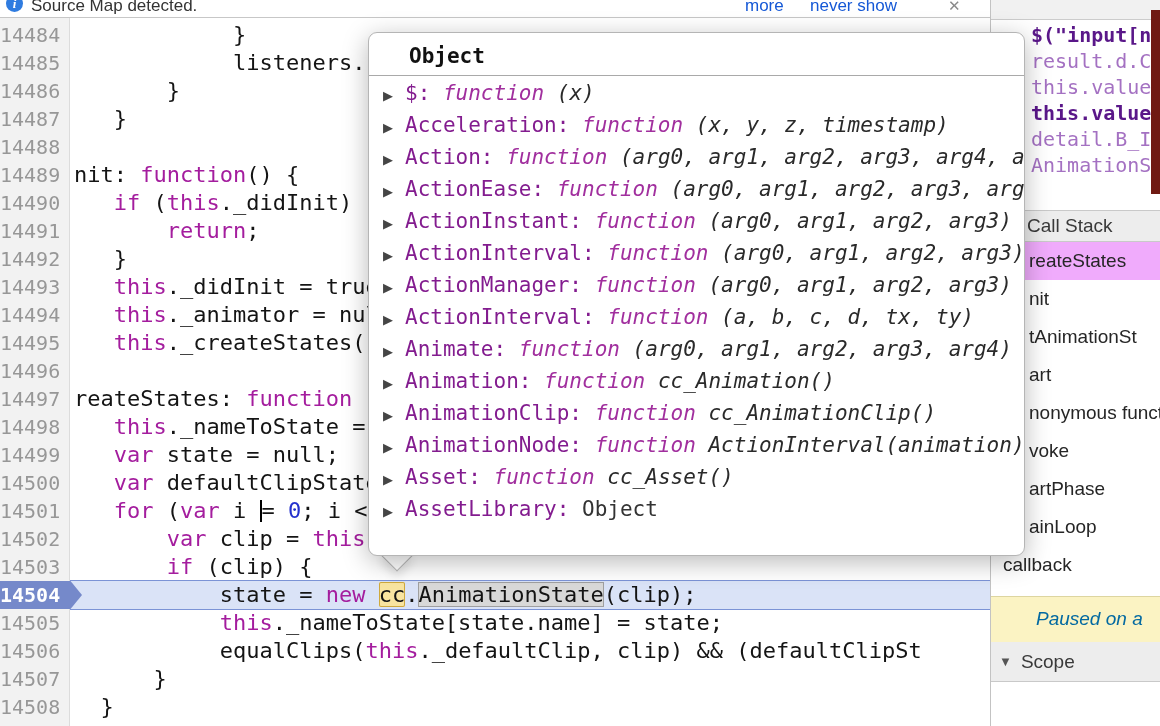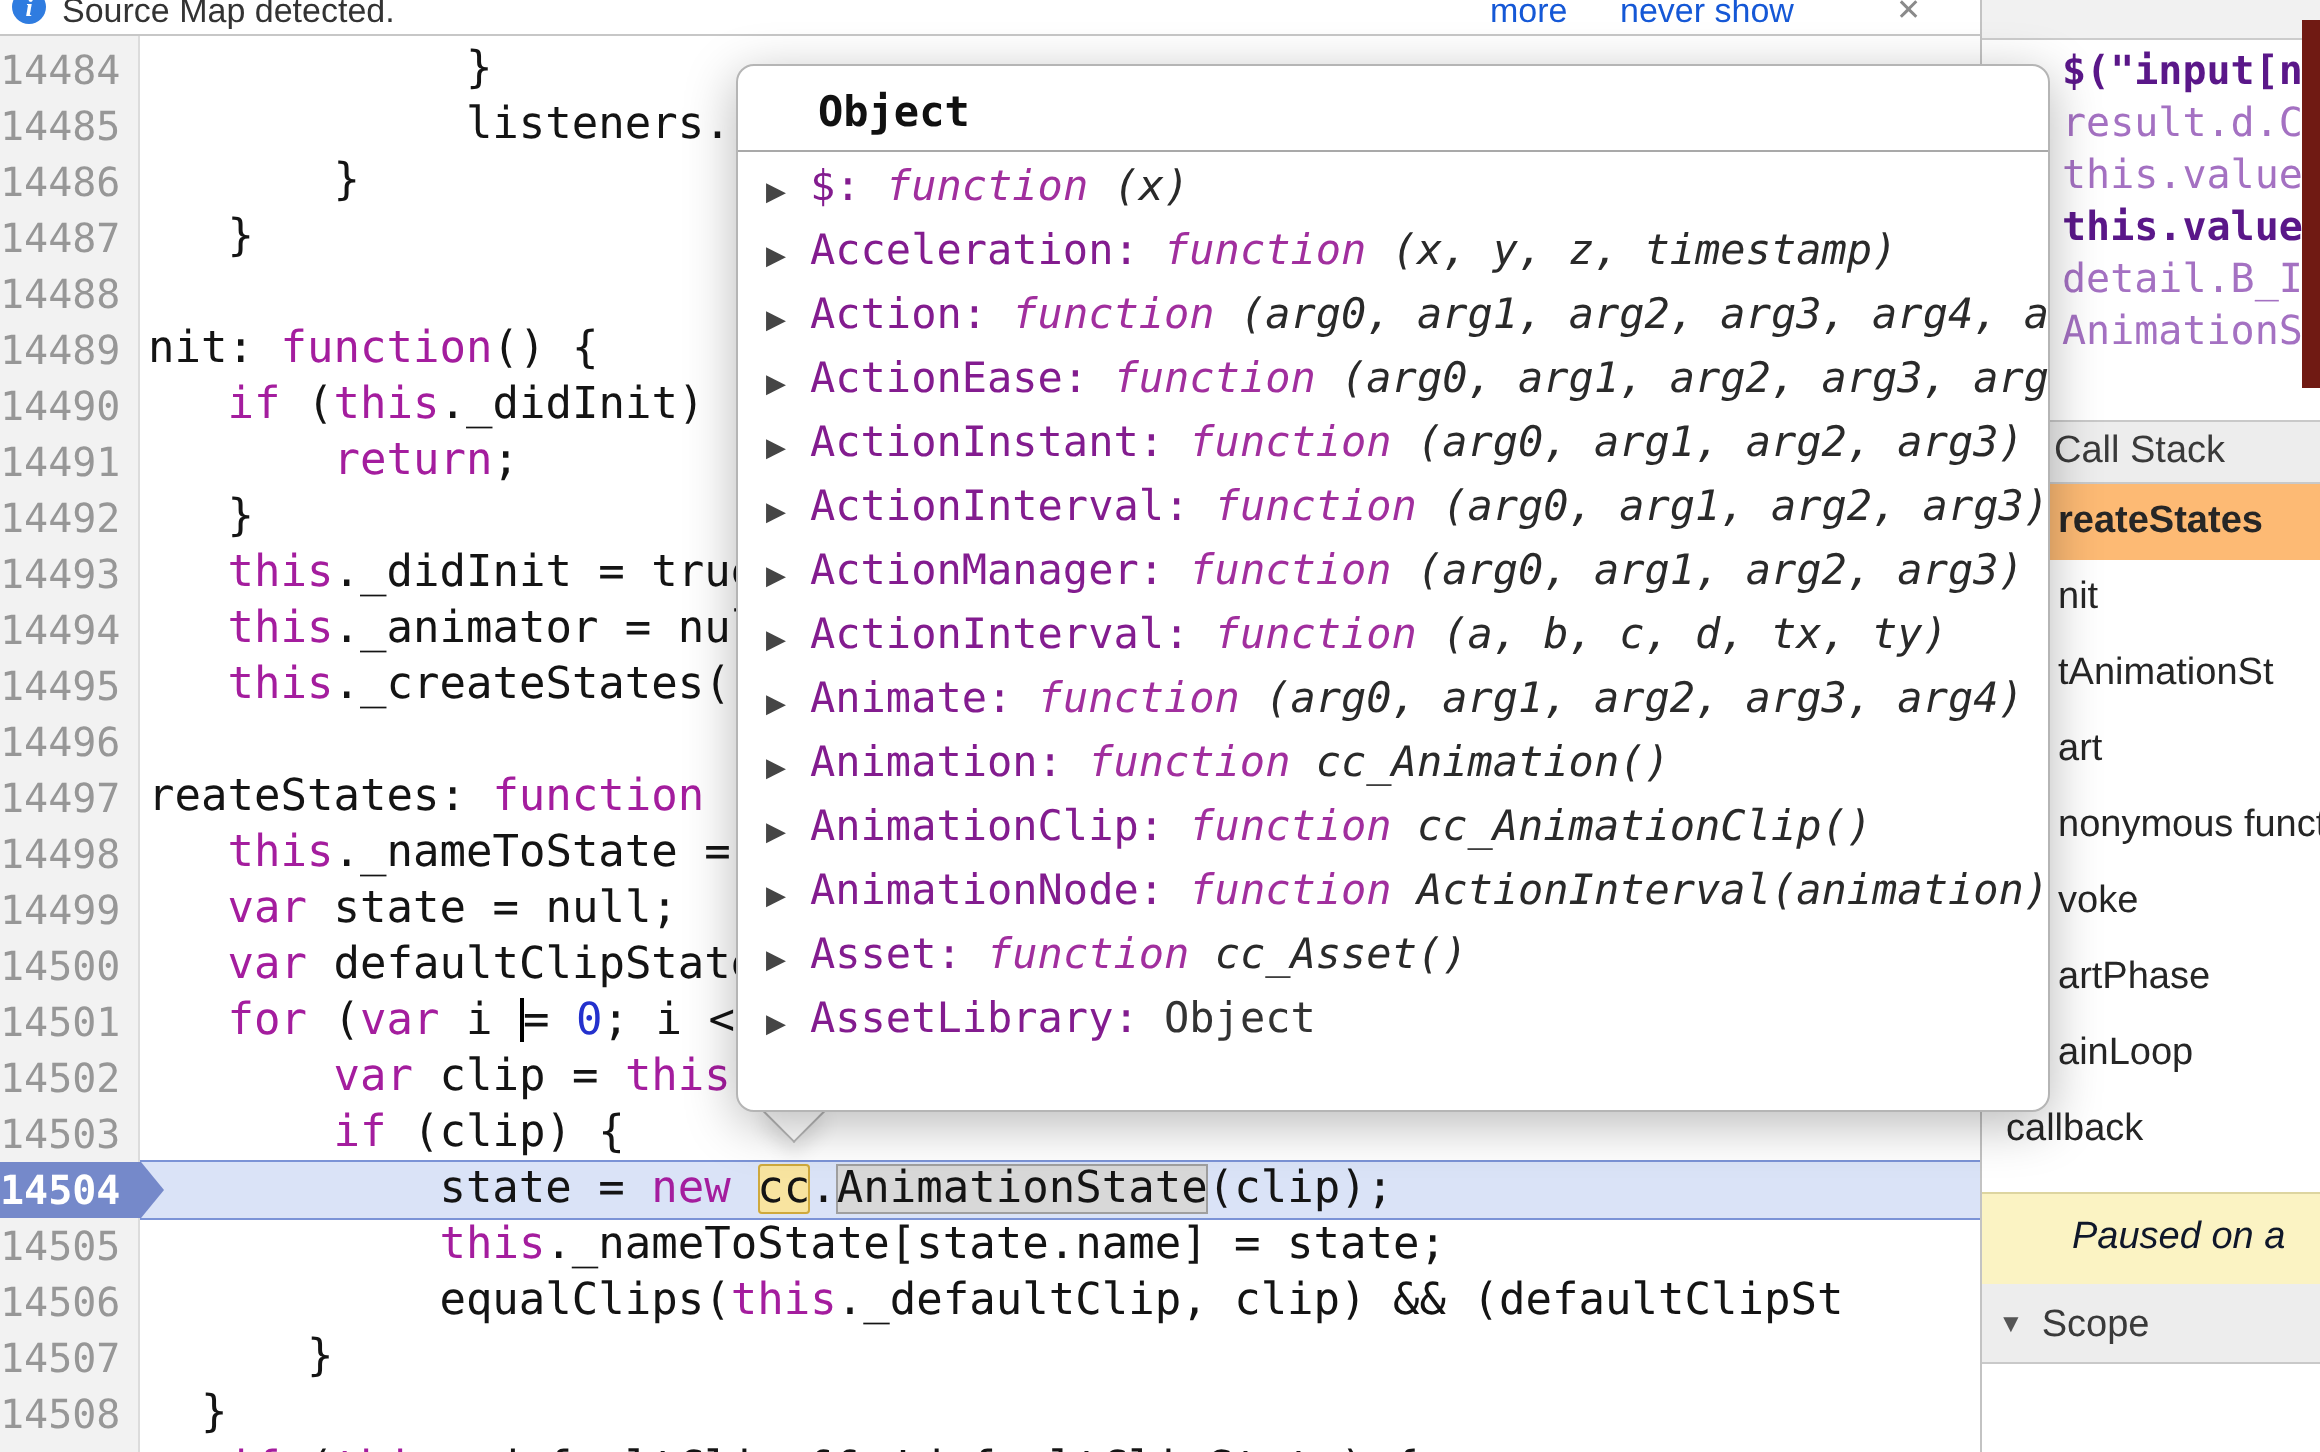--- a/index.html
+++ b/index.html
@@ -64,26 +64,26 @@
   .watch-tri{position:absolute;left:4px;top:0;color:#555;font-size:12px}
   #watch-values-strip{position:absolute;left:160px;top:10px;width:9px;height:184px;
     background:var(--string-red)}
   #callstack-header{position:absolute;left:0;top:210px;width:100%;height:32px;
     background:var(--header-bg);border-top:1px solid var(--header-border);
     border-bottom:1px solid var(--header-border);
     font-size:19px;line-height:30px;color:#3a3a3a;padding-left:36px;white-space:nowrap;overflow:hidden}
   #frames{position:absolute;left:0;top:242px;width:100%}
   .frame{height:38px;line-height:38px;padding-left:38px;font-size:19px;color:#262626;
     white-space:nowrap;overflow:hidden}
-  .frame.selected{background:#fdba74;font-weight:bold}
+  .frame.selected{background:#f0abfc;font-weight:normal}
   .frame.full{padding-left:12px}
   #paused-bar{position:absolute;left:0;top:596px;width:100%;height:58px;
     background:var(--paused-bg);border-top:1px solid var(--paused-border);
     border-bottom:1px solid var(--paused-border);
-    font-style:italic;color:#0f172a;font-size:19px;line-height:44px;padding-left:45px;
+    font-style:italic;color:#0369a1;font-size:19px;line-height:44px;padding-left:45px;
     white-space:nowrap;overflow:hidden}
   #scope-header{position:absolute;left:0;top:642px;width:100%;height:40px;
     background:var(--header-bg);border-bottom:1px solid var(--header-border);
     font-size:19px;line-height:40px;color:#3a3a3a;padding-left:8px;white-space:nowrap}
   #scope-local{position:absolute;left:0;top:682px;width:100%;height:44px;
     font:20px/44px "DejaVu Sans Mono",monospace;color:#1b1b1b;padding-left:6px;white-space:nowrap}
   .tri{color:#555;font-size:13px;margin-right:9px;vertical-align:2px}
 
   
   #popup{position:absolute;left:368px;top:32px;width:657px;height:524px;z-index:10}

